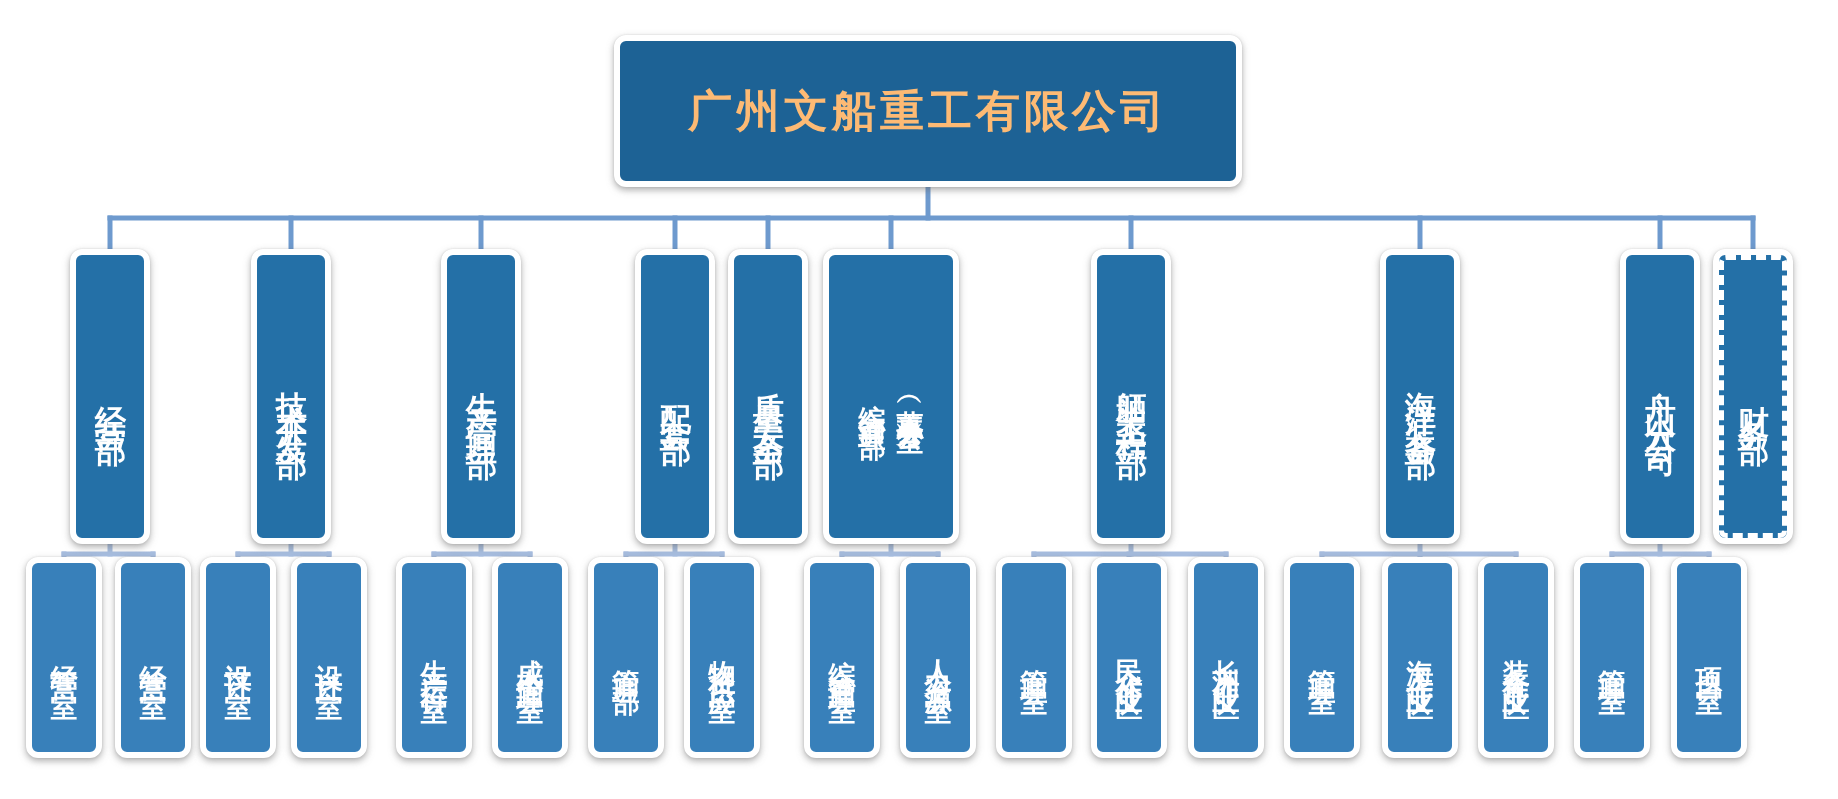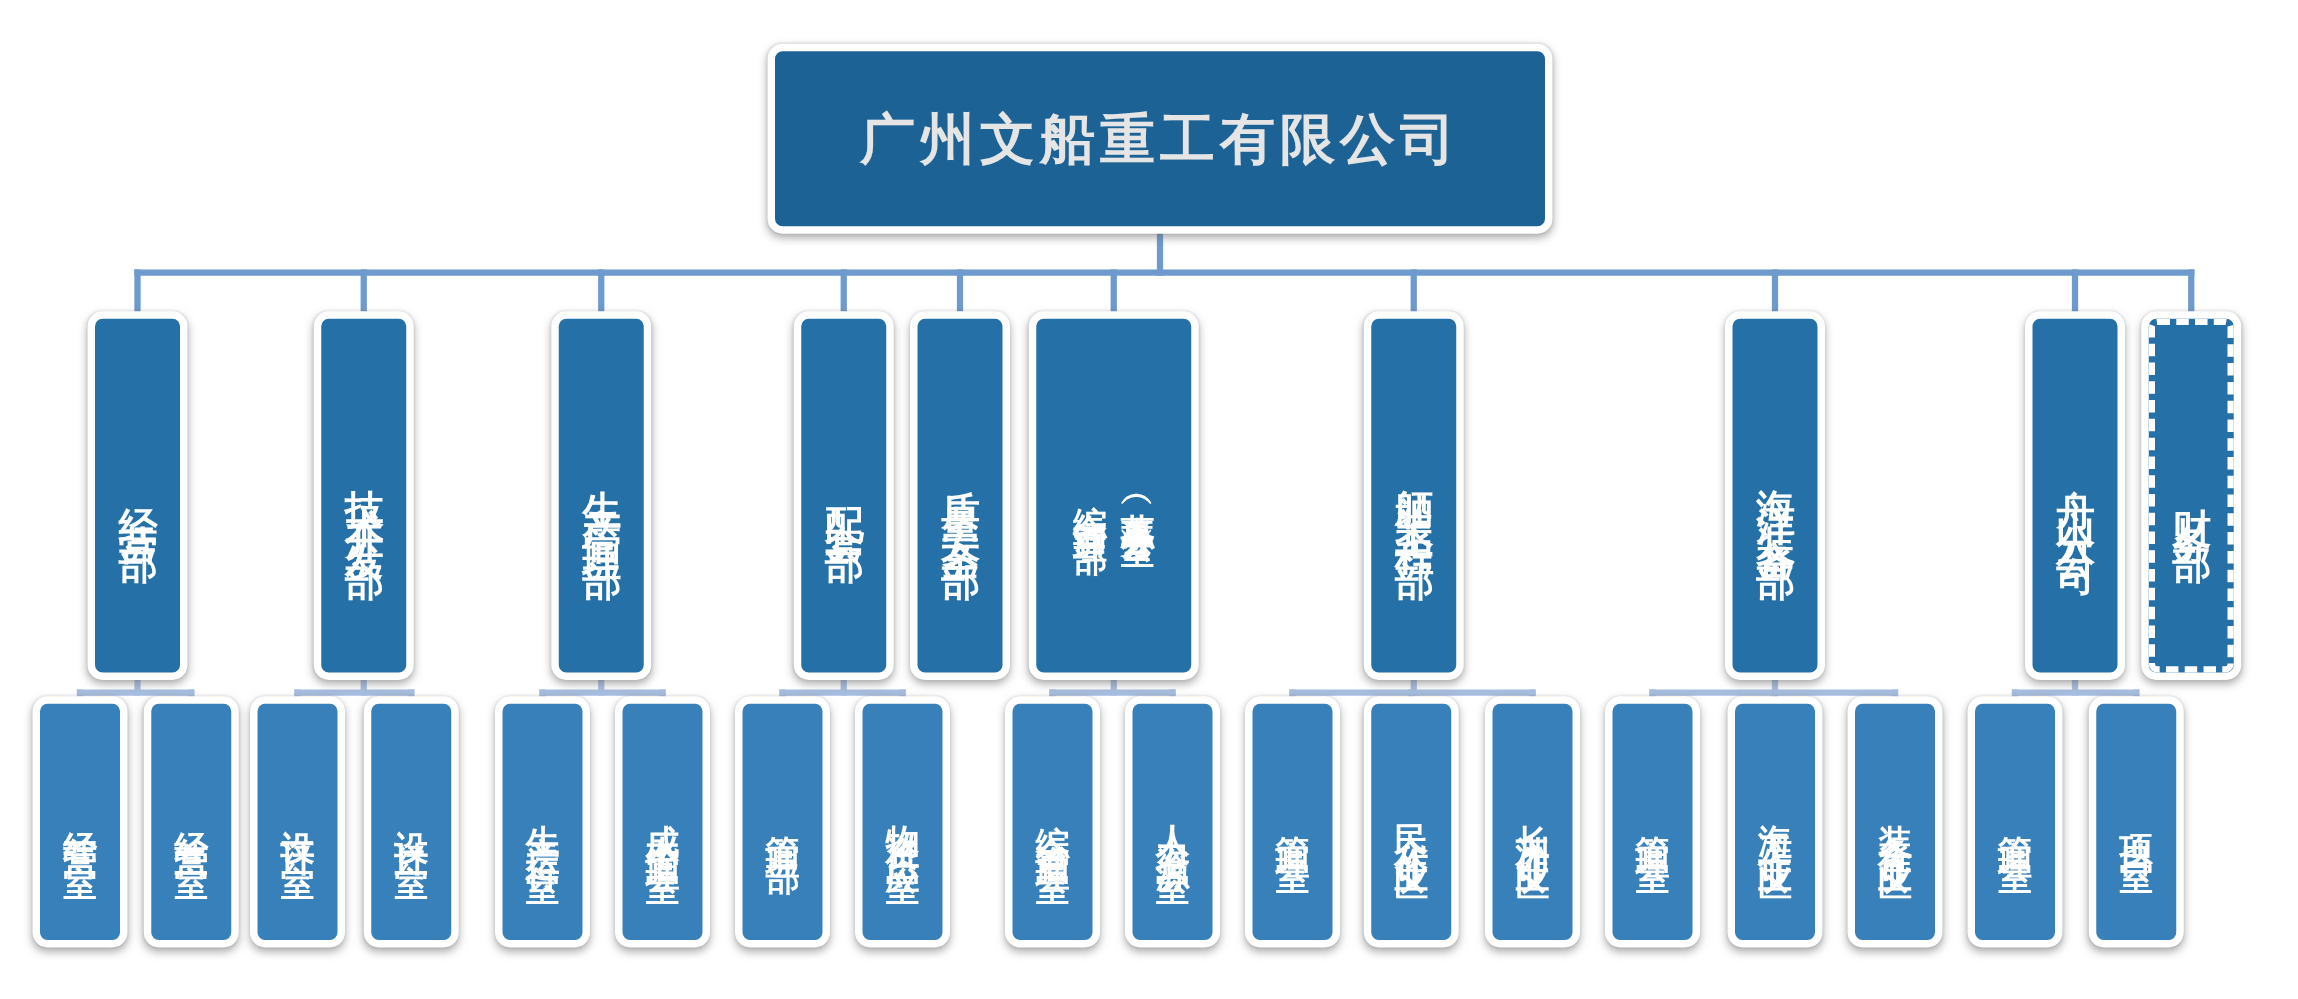--- a/index.html
+++ b/index.html
@@ -76,21 +76,21 @@
       <line x1="1420" y1="536" x2="1420" y2="554" stroke="#a7bddf" stroke-width="5" stroke-linecap="square"></line>
       <line x1="1322" y1="554" x2="1516" y2="554" stroke="#a7bddf" stroke-width="5" stroke-linecap="square"></line>
       <line x1="1322" y1="554" x2="1322" y2="563" stroke="#a7bddf" stroke-width="5" stroke-linecap="square"></line>
       <line x1="1420" y1="554" x2="1420" y2="563" stroke="#a7bddf" stroke-width="5" stroke-linecap="square"></line>
       <line x1="1516" y1="554" x2="1516" y2="563" stroke="#a7bddf" stroke-width="5" stroke-linecap="square"></line>
       <line x1="1660" y1="536" x2="1660" y2="554" stroke="#a7bddf" stroke-width="5" stroke-linecap="square"></line>
       <line x1="1612" y1="554" x2="1709" y2="554" stroke="#a7bddf" stroke-width="5" stroke-linecap="square"></line>
       <line x1="1612" y1="554" x2="1612" y2="563" stroke="#a7bddf" stroke-width="5" stroke-linecap="square"></line>
       <line x1="1709" y1="554" x2="1709" y2="563" stroke="#a7bddf" stroke-width="5" stroke-linecap="square"></line>
     </svg>
-  <div class="box root" id="root-box" style="left: 614px; top: 35px; width: 628px; height: 152px; background: rgb(29, 98, 149); color: #e5e5e5;">
+  <div class="box root" id="root-box" style="left: 614px; top: 35px; width: 628px; height: 152px; background: rgb(29, 98, 149); color: #fdba74;">
     <span>广州文船重工有限公司</span>
   </div>
 <div class="box dept" style="left: 70px; top: 249px; width: 80px; height: 295px; background: rgb(36, 112, 167); color: rgb(255, 255, 255);">
       <span class="vtext">经营部</span>
     </div>
     <div class="box sub" style="left: 26px; top: 557px; width: 76px; height: 201px; background: rgb(56, 128, 186); color: rgb(255, 255, 255);">
       <span class="vtext">经营一室</span>
     </div>
     <div class="box sub" style="left: 115px; top: 557px; width: 76px; height: 201px; background: rgb(56, 128, 186); color: rgb(255, 255, 255);">
       <span class="vtext">经营二室</span>

